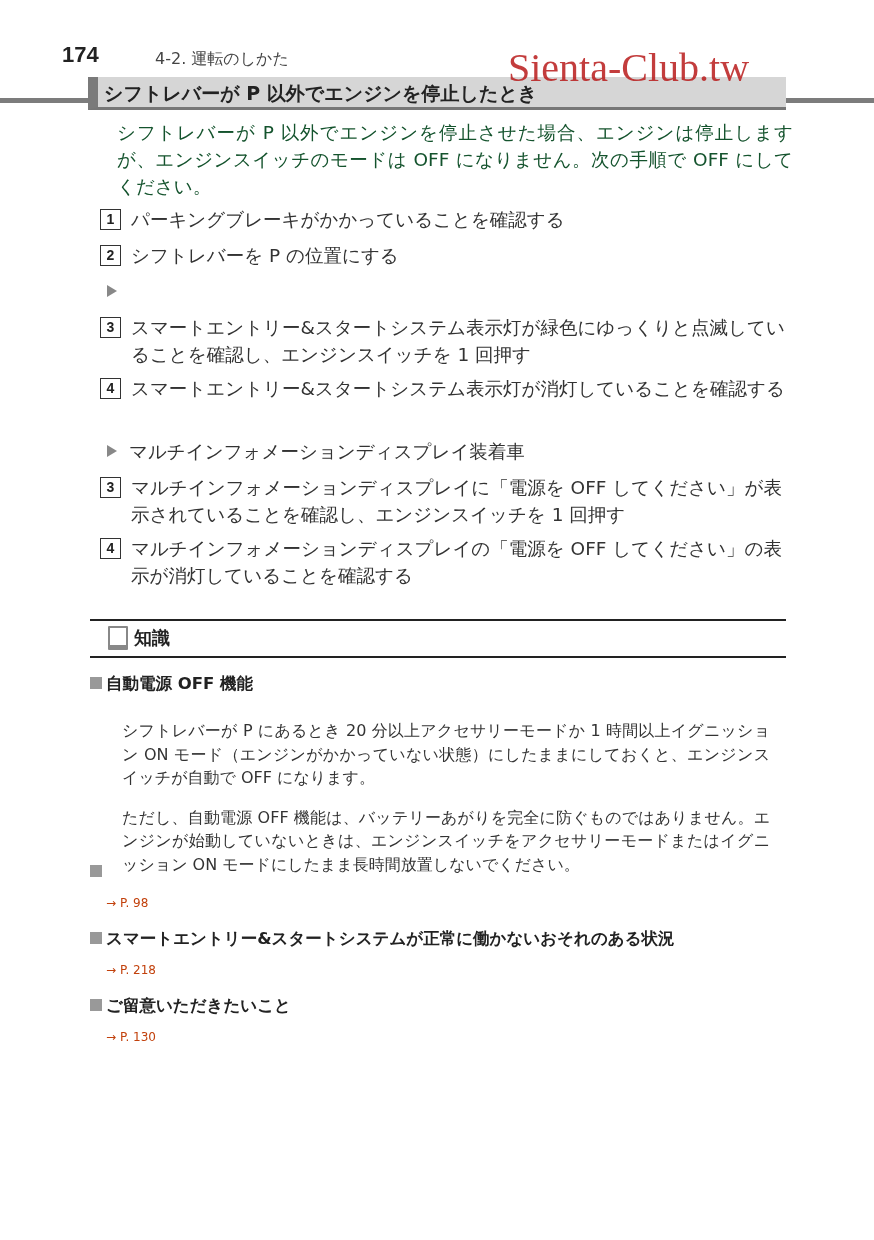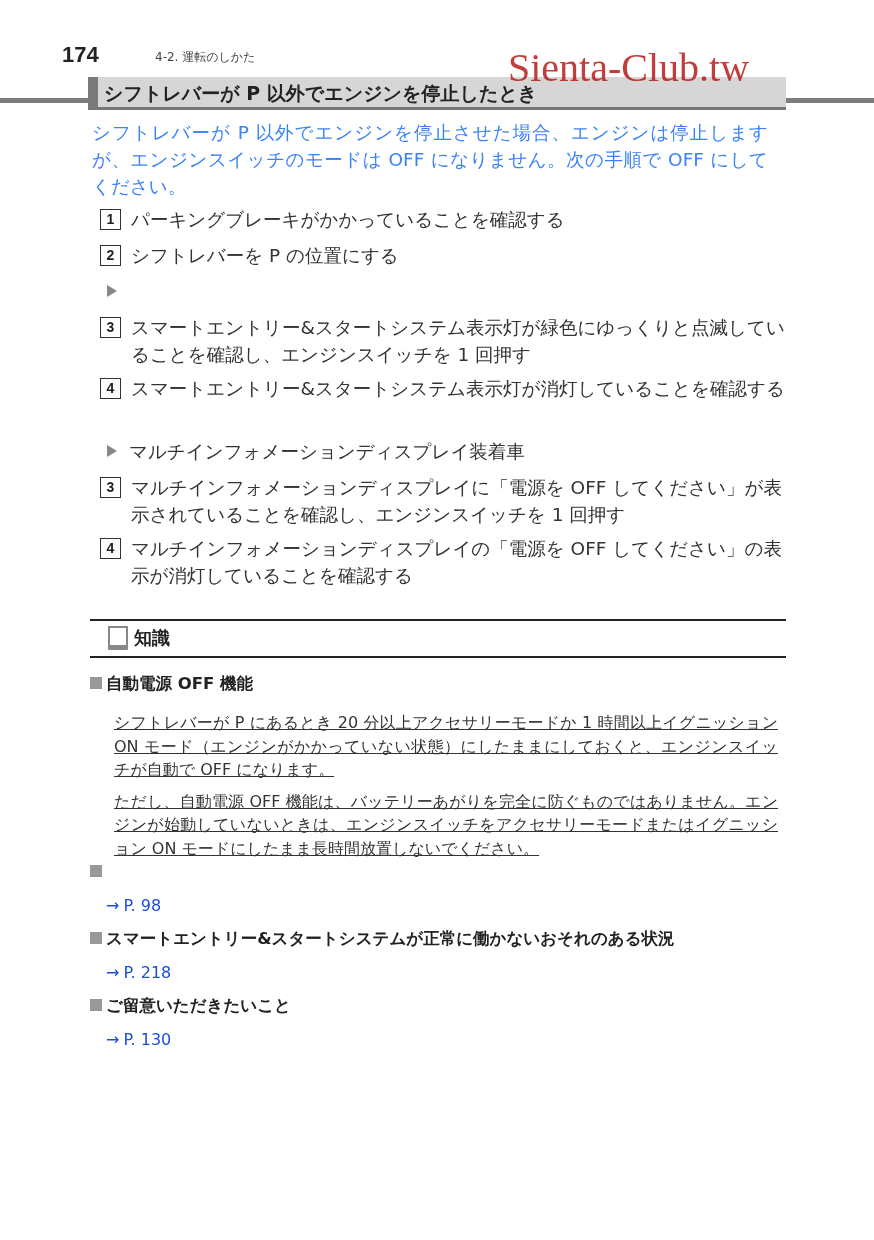--- a/index.html
+++ b/index.html
@@ -12,21 +12,21 @@
 
     
     .run-head { position: absolute; left: 0; top: 40px; width: 874px; height: 40px; }
     .page-num {
       position: absolute; left: 62px; top: 2px;
       font-family: "Liberation Sans", sans-serif;
       font-size: 22px; font-weight: bold; color: #222;
     }
     .section-label {
       position: absolute; left: 155px; top: 9px;
-      font-size: 12px; color: #444;
+      font-size: 16px; color: #444;
     }
     .head-rule {
       position: absolute; left: 0; top: 58px; width: 874px; height: 5px;
       background: #7c7c7c;
     }
 
     
     .watermark {
       position: absolute; left: 508px; top: 44px;
       font-family: "Liberation Serif", "DejaVu Serif", serif;
@@ -43,22 +43,22 @@
       border-bottom: 3px solid #777;
     }
     .title-bar span {
       position: absolute; left: 6px; top: 4px;
       font-size: 19px; font-weight: bold; color: #222;
       white-space: nowrap;
     }
 
     
     .intro {
-      position: absolute; left: 92px; top: 119px; width: 676px;
-      font-size: 18.5px; line-height: 27px; color: #3b82f6;
+      position: absolute; left: 117px; top: 119px; width: 676px;
+      font-size: 18.5px; line-height: 27px; color: #14532d;
       text-align: justify;
     }
 
     .step {
       position: absolute; left: 100px; width: 690px;
       font-size: 18.5px; line-height: 27px; color: #333;
     }
     .step .num {
       position: absolute; left: 0; top: 3px;
       width: 21px; height: 21px;
@@ -98,24 +98,24 @@
     }
     .topic .sq {
       display: inline-block; width: 12px; height: 12px; background: #999;
       margin-right: 4px; vertical-align: 0px;
     }
     .para {
       position: absolute; left: 106px; width: 680px;
       font-size: 16px; line-height: 23.5px; color: #333;
       text-align: justify;
     }
-    .para p { margin: 8px; text-decoration: underline; }
+    .para p { margin: 16px; }
     .ref {
       position: absolute; left: 106px;
-      font-size: 16px; color: #1d4ed8;
+      font-size: 12px; color: #c2410c;
     }
     .ref .arrow { margin-right: 4px; }
   </style>
 </head>
 <body>
 
 <div class="run-head">
   <span class="page-num">174</span>
   <span class="section-label">4-2. 運転のしかた</span>
   <div class="head-rule"></div>

